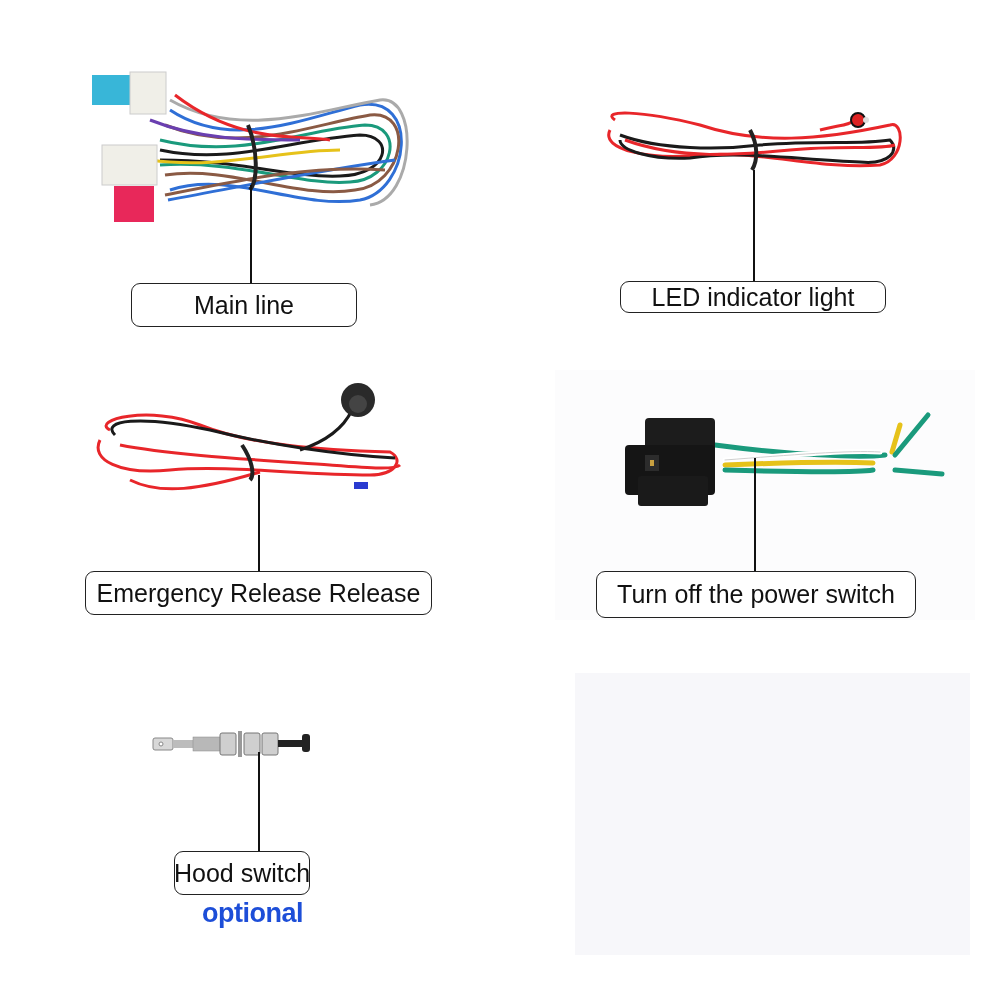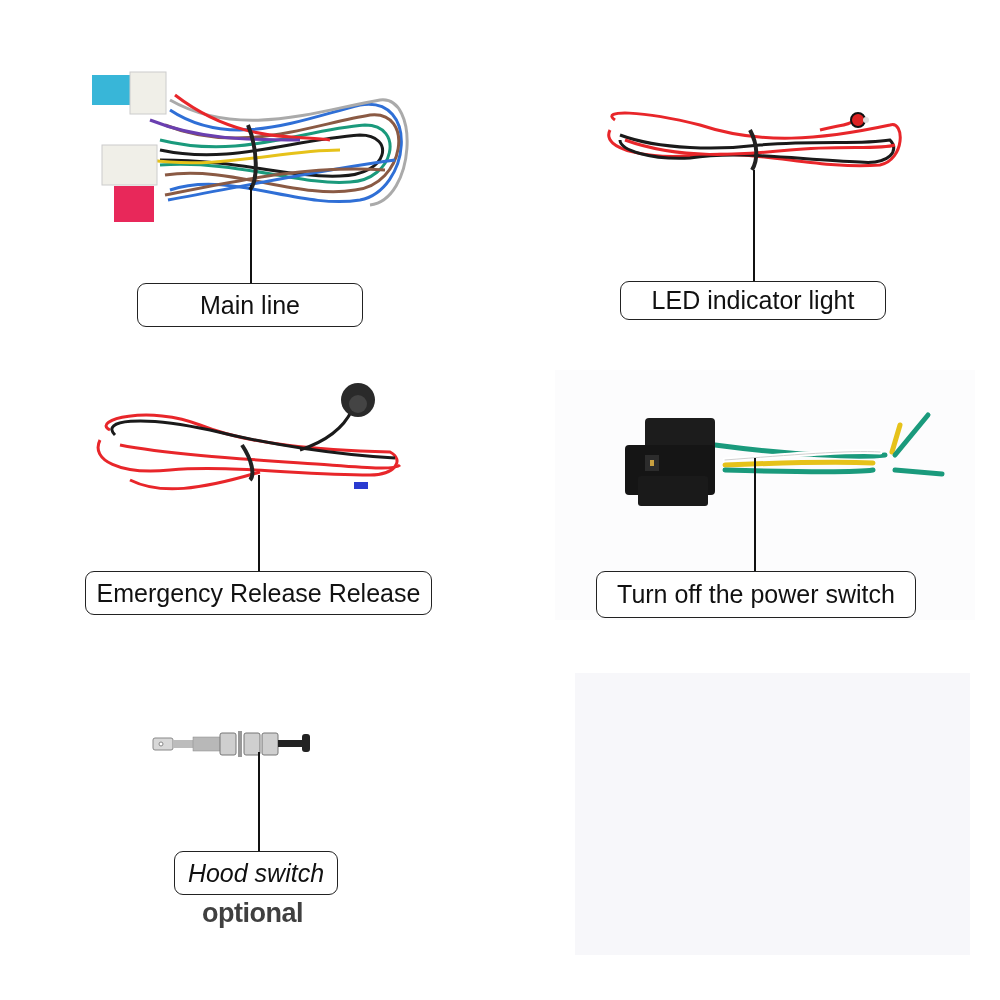--- a/index.html
+++ b/index.html
@@ -11,21 +11,21 @@
     .panel { position: absolute; }
     .label {
       position: absolute; box-sizing: border-box;
       border: 1.5px solid #222; border-radius: 9px; background: #fff;
       color: #111; font-size: 25px; text-align: center;
       display: flex; align-items: center; justify-content: center;
       white-space: nowrap;
     }
     .leader { position: absolute; width: 1.5px; background: #111; }
     .optional {
-      position: absolute; color: #404040; font-weight: bold; font-size: 27px;
+      position: absolute; color: #1d4ed8; font-weight: bold; font-size: 27px;
       letter-spacing: -0.5px;
       text-align: right;
     }
     .blank-panel { position: absolute; background: #f7f7fa; }
     .faint-bg { position: absolute; background: #fcfcfd; }
     svg { position: absolute; overflow: visible; }
   </style>
 </head>
 <body>
 
@@ -48,37 +48,37 @@
     </g>
 
     <rect x="92" y="75" width="38" height="30" fill="#38b6d8"></rect>
     <rect x="130" y="72" width="36" height="42" fill="#f0efe8" stroke="#ccc"></rect>
     <rect x="102" y="145" width="55" height="40" fill="#f0efe8" stroke="#ccc"></rect>
     <rect x="114" y="186" width="40" height="36" fill="#e8285a"></rect>
 
     <path d="M248,125 C258,150 258,180 250,190" fill="none" stroke="#222" stroke-width="4"></path>
   </svg>
   <div class="leader" style="left:250px;top:185px;height:100px;"></div>
-  <div class="label" style="left:137px;top:283px;width:226px;height:44px;">Main line</div>
+  <div class="label" style="left:131px;top:283px;width:226px;height:44px;">Main line</div>
 </div>
 
 <div class="panel">
   <svg width="1" height="1" style="left:0;top:0;">
     <g fill="none" stroke-width="3">
       <path d="M615,120 C600,110 640,110 700,125 C760,145 820,140 890,125 C905,120 905,160 880,165 C820,170 760,150 700,155 C650,160 600,150 610,130" stroke="#e8262a"></path>
       <path d="M620,135 C660,150 720,150 760,145 C820,140 860,145 890,140 C900,150 890,165 860,162 C800,160 740,150 690,158 C650,160 620,150 620,140" stroke="#1a1a1a"></path>
       <path d="M625,140 C680,160 740,155 790,150 C840,145 880,150 895,145" stroke="#e8262a"></path>
       <path d="M820,130 C840,125 850,125 855,120" stroke="#e8262a"></path>
     </g>
     <circle cx="858" cy="120" r="7" fill="#d22" stroke="#111" stroke-width="2"></circle>
     <circle cx="866" cy="120" r="3" fill="#ddd"></circle>
     <path d="M750,130 C758,145 758,160 752,170" fill="none" stroke="#222" stroke-width="4"></path>
   </svg>
   <div class="leader" style="left:753px;top:170px;height:112px;"></div>
-  <div class="label" style="left:620px;top:281px;width:266px;height:39px;">LED indicator light</div>
+  <div class="label" style="left:620px;top:281px;width:266px;height:32px;">LED indicator light</div>
 </div>
 
 <div class="panel">
   <svg width="1" height="1" style="left:0;top:0;">
     <g fill="none" stroke-width="3">
       <path d="M110,430 C90,420 150,405 200,425 C250,445 320,450 390,452 C405,460 395,475 370,475 C300,475 230,465 170,470 C120,475 90,460 100,440" stroke="#e8262a"></path>
       <path d="M115,435 C100,420 140,415 210,430 C270,445 340,455 395,458" stroke="#1a1a1a"></path>
       <path d="M120,445 C170,455 260,460 330,465 C370,468 395,470 400,465" stroke="#e8262a"></path>
       <path d="M130,480 C160,495 200,490 260,472" stroke="#e8262a"></path>
       <path d="M300,450 C330,440 345,425 352,410" stroke="#1a1a1a"></path>
@@ -121,17 +121,17 @@
     <rect x="173" y="740" width="20" height="8" fill="#bcbcbc"></rect>
     <rect x="193" y="737" width="28" height="14" fill="#b8b8b8" stroke="#888" stroke-width="0.5"></rect>
     <rect x="220" y="733" width="16" height="22" rx="2" fill="#cfcfcf" stroke="#777"></rect>
     <rect x="238" y="731" width="4" height="26" fill="#999"></rect>
     <rect x="244" y="733" width="16" height="22" rx="2" fill="#cfcfcf" stroke="#777"></rect>
     <rect x="262" y="733" width="16" height="22" rx="2" fill="#cfcfcf" stroke="#777"></rect>
     <rect x="278" y="740" width="25" height="7" fill="#222"></rect>
     <rect x="302" y="734" width="8" height="18" rx="3" fill="#222"></rect>
   </svg>
   <div class="leader" style="left:258px;top:752px;height:100px;"></div>
-  <div class="label" style="left:174px;top:851px;width:164px;height:44px;font-style:italic;">Hood switch</div>
+  <div class="label" style="left:174px;top:851px;width:136px;height:44px;">Hood switch</div>
   <div class="optional" style="left:202px;top:898px;">optional</div>
 </div>
 
 <div class="blank-panel" style="left:575px;top:673px;width:395px;height:282px;"></div>
 
 </body></html>

